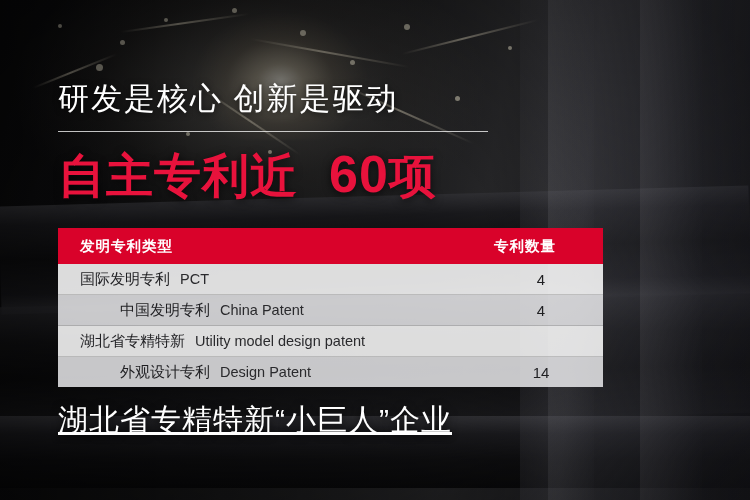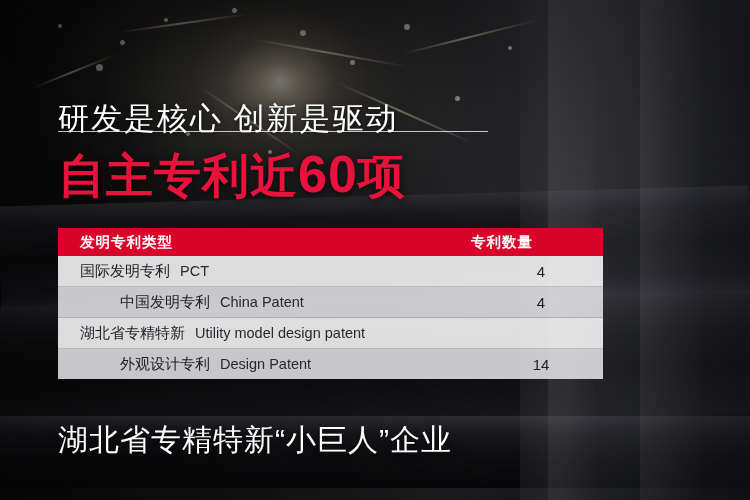--- a/index.html
+++ b/index.html
@@ -99,67 +99,66 @@
   }
   .headline-sub {
     position: absolute;
     left: 58px; top: 78px;
     color: #ffffff;
     font-size: 31px;
     letter-spacing: 2px;
     font-weight: 400;
     text-shadow: 0 1px 6px rgba(0,0,0,0.75);
     white-space: nowrap;
-    margin-top: 20px;
   }
   .rule {
     position: absolute;
     left: 58px; top: 131px;
     width: 430px; height: 1px;
     background: rgba(255,255,255,0.75);
   }
   .headline-main {
     position: absolute;
     left: 58px; top: 144px;
     font-size: 47px;
     font-weight: 700;
     letter-spacing: 1px;
     white-space: nowrap;
     text-shadow: 0 2px 8px rgba(0,0,0,0.7);
   }
   .headline-main .cn { color: #e8123c; }
-  .headline-main .num { color: #e8123c; font-size: 52px; }
+  .headline-main .num { color: #e8123c; font-size: 52px; margin-left: 31px; }
 
   
   .table {
     position: absolute;
     left: 58px; top: 228px;
     width: 545px;
   }
   .thead {
     display: flex;
     align-items: center;
     background: #d9022a;
-    height: 28px;
-    padding: 0 8px 0 0;
+    height: 36px;
+    padding: 0 16px 0 0;
   }
   .thead .th-left {
     color: #ffffff;
     font-size: 14.5px;
     font-weight: 700;
     padding-left: 22px;
     letter-spacing: 1px;
     flex: 1;
   }
   .thead .th-right {
     color: #ffffff;
     font-size: 14.5px;
     font-weight: 700;
     width: 124px;
-    text-align: left;
+    text-align: center;
     letter-spacing: 1px;
   }
   .trow {
     display: flex;
     align-items: center;
     height: 30px;
     background: rgba(255,255,255,0.86);
     border-bottom: 1px solid rgba(120,120,120,0.35);
     justify-content: flex-end;
   }
@@ -182,26 +181,27 @@
   }
   .td-right {
     width: 124px;
     text-align: center;
     color: #1f1f22;
     font-size: 15px;
   }
 
   .footline {
     position: absolute;
-    left: 58px; top: 420px;
+    left: 58px; top: 400px;
     color: #ffffff;
     font-size: 30px;
     letter-spacing: 1px;
     text-shadow: 0 2px 8px rgba(0,0,0,0.8);
     white-space: nowrap;
+    text-decoration: underline;
   }
 </style>
 </head>
 <body>
 
 <div id="page">
 
   <div class="bg-base"></div>
   <div class="bg-tube"></div>
   <div class="bg-tube2"></div>

